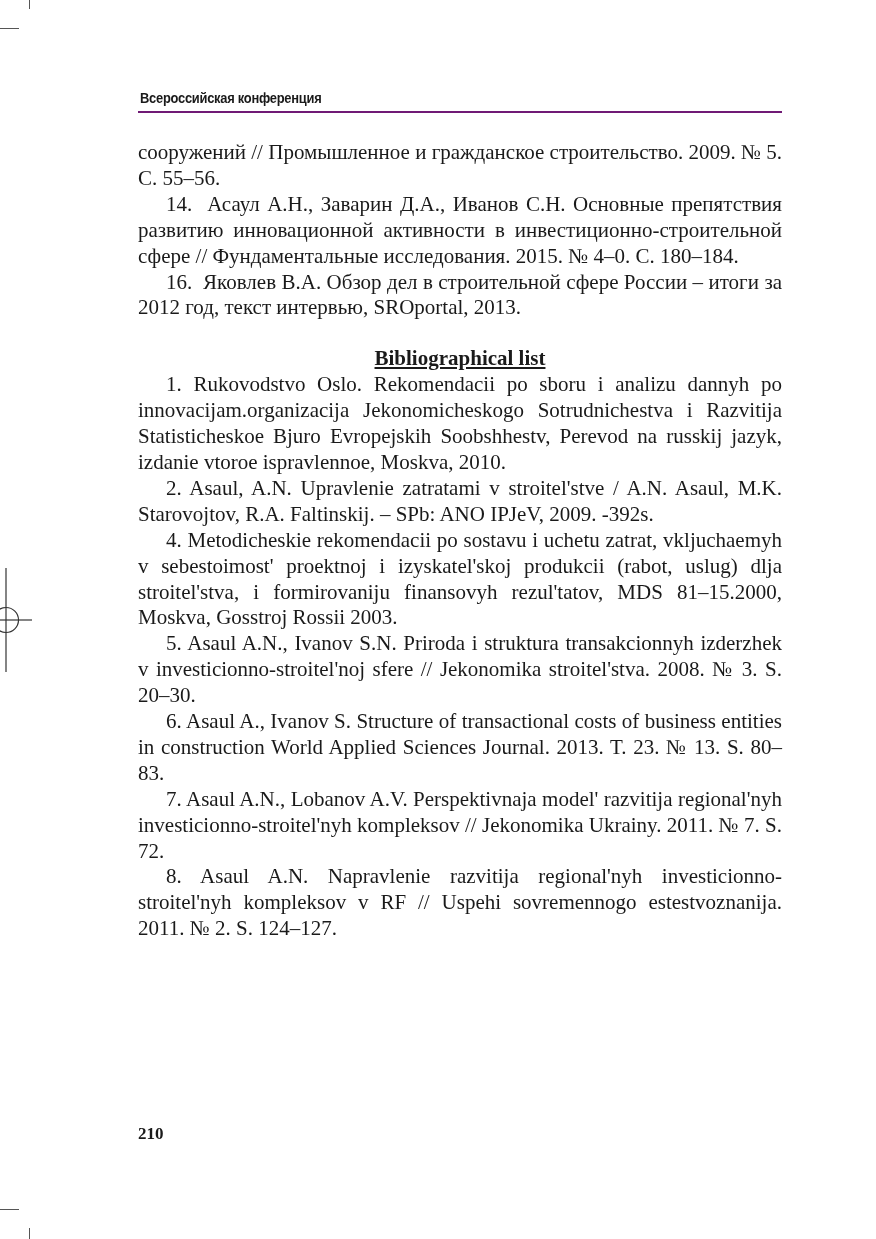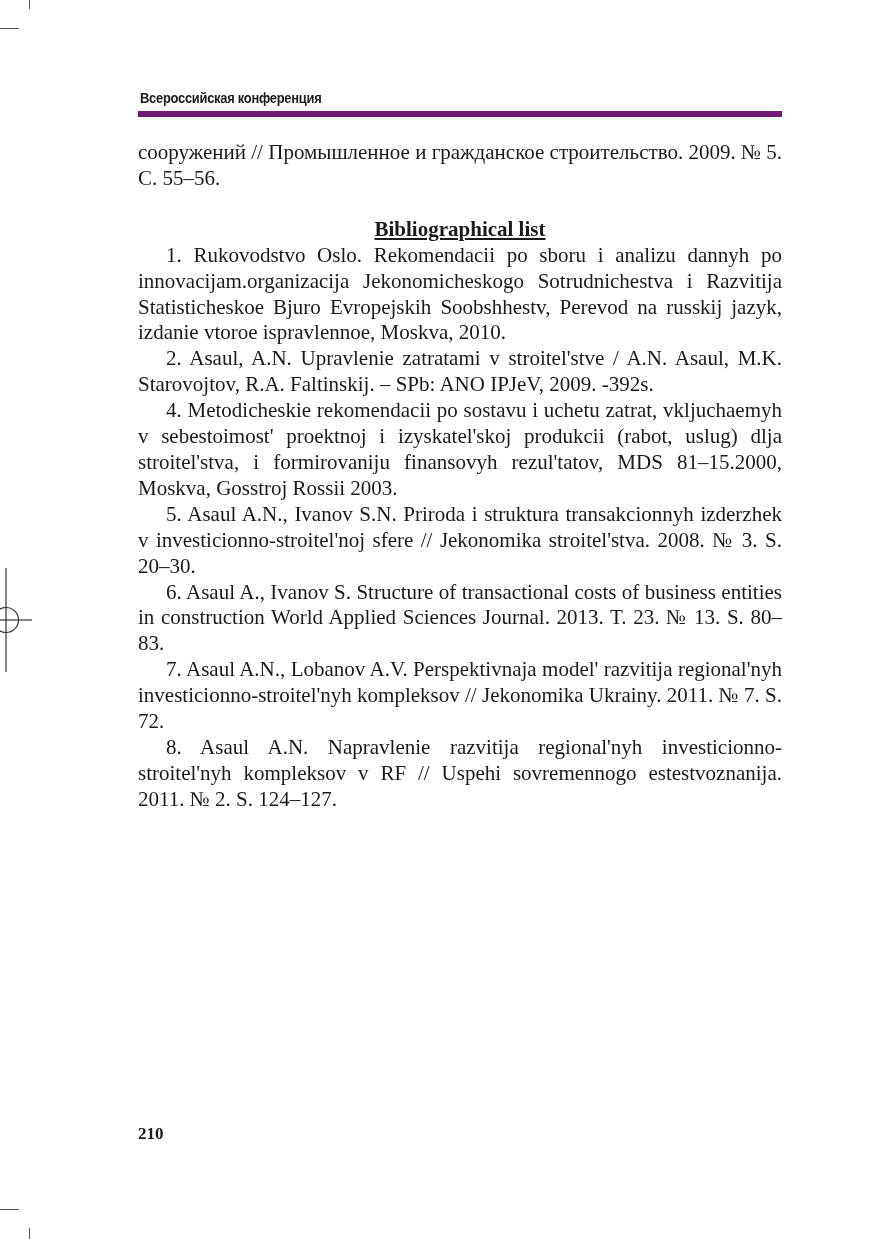--- a/index.html
+++ b/index.html
@@ -23,21 +23,21 @@
     .crop-bl-v { left: 29px; top: 1228px; width: 1px; height: 11px; }
     .reg-mark { position: absolute; left: 0; top: 568px; width: 34px; height: 104px; }
 
     
     .running-header {
       position: absolute;
       left: 138px;
       top: 87px;
       width: 644px;
       height: 24px;
-      border-bottom: 6px solid #701a75;
+      border-bottom: 2px solid #701a75;
     }
     .running-header-title {
       position: absolute;
       left: 2px;
       top: 2px;
       font-family: "Liberation Sans", "DejaVu Sans", sans-serif;
       font-weight: bold;
       font-size: 15px;
       letter-spacing: -0.3px;
       transform: scaleX(0.86);
@@ -90,20 +90,28 @@
   <circle cx="6" cy="52" r="12.5" fill="none" stroke="#333" stroke-width="1.2"></circle>
 </svg>
 
 <div class="running-header">
   <span class="running-header-title">Всероссийская конференция</span>
 </div>
 
 <div class="content">
   <p class="para">сооружений // Промышленное и гражданское строительство. 2009. № 5. С. 55–56.</p>
 
+  <p class="para indent">
+    <span>14.</span>&nbsp;
+    <span>Асаул А.Н., Заварин Д.А., Иванов С.Н. Основные препятствия развитию инновационной активности в инвестиционно-строительной сфере // Фундаментальные исследования. 2015. № 4–0. С. 180–184.</span>
+  </p>
+  <p class="para indent">
+    <span>16.</span>&nbsp;
+    <span>Яковлев В.А. Обзор дел в строительной сфере России – итоги за 2012 год, текст интервью, SROportal, 2013.</span>
+  </p>
 
   <h2 class="section-title">Bibliographical list</h2>
 
   <p class="para indent">
     <span>1.</span>
     <span>Rukovodstvo Oslo. Rekomendacii po sboru i analizu dannyh po innovacijam.organizacija Jekonomicheskogo Sotrudnichestva i Razvitija Statisticheskoe Bjuro Evropejskih Soobshhestv, Perevod na russkij jazyk, izdanie vtoroe ispravlennoe, Moskva, 2010.</span>
   </p>
   <p class="para indent">
     <span>2.</span>
     <span>Asaul, A.N. Upravlenie zatratami v stroitel'stve / A.N. Asaul, M.K. Starovojtov, R.A. Faltinskij. – SPb: ANO IPJeV, 2009. -392s.</span>

